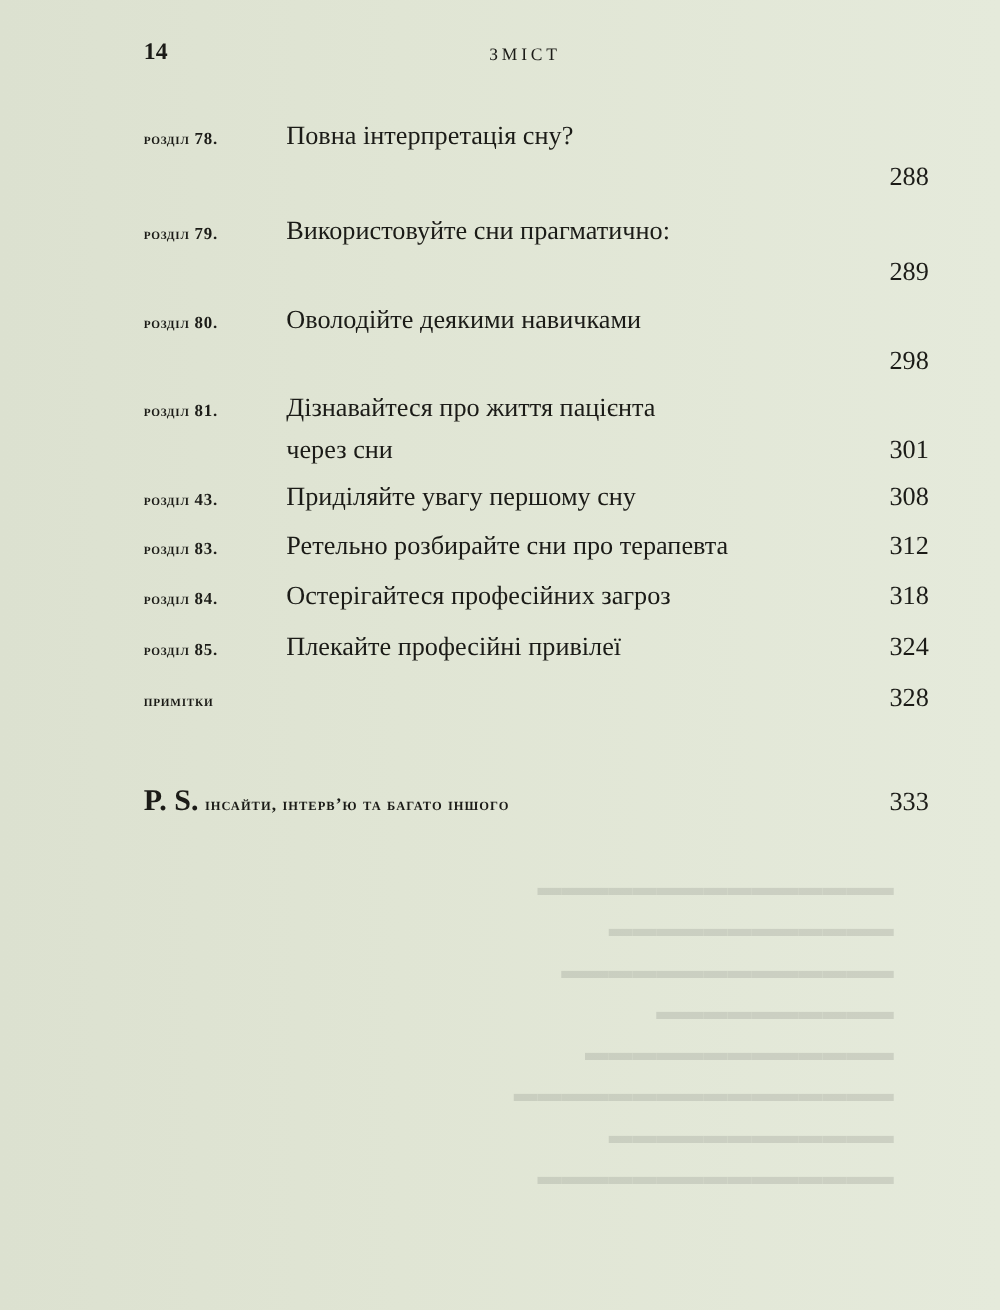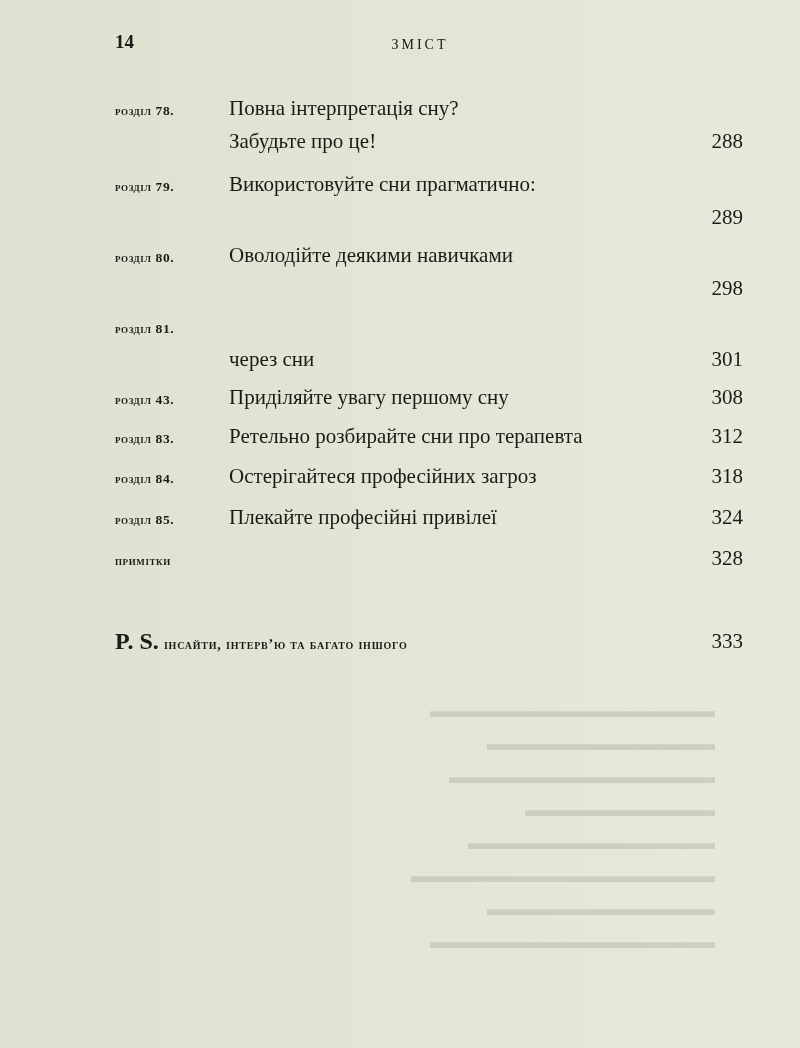--- a/index.html
+++ b/index.html
@@ -49,38 +49,38 @@
 
 <div class="page">
   <div class="folio">14</div>
   <div class="running-head">ЗМІСТ</div>
 
   <div class="toc">
 
     <div class="entry" style="top:96px;height:66px;">
       <span class="label" style="top:7px;">розділ 78.</span>
       <span class="title-line" style="top:0;">Повна інтерпретація сну?</span>
-      <span class="title-line" style="top:33px;">Забудьте про це!</span>
       <span class="pg" style="top:33px;">288</span>
     </div>
 
     <div class="entry" style="top:172px;height:66px;">
       <span class="label" style="top:7px;">розділ 79.</span>
       <span class="title-line" style="top:0;">Використовуйте сни прагматично:</span>
       <span class="pg" style="top:33px;">289</span>
     </div>
 
     <div class="entry" style="top:243px;height:66px;">
       <span class="label" style="top:7px;">розділ 80.</span>
       <span class="title-line" style="top:0;">Оволодійте деякими навичками</span>
       <span class="pg" style="top:33px;">298</span>
     </div>
 
     <div class="entry" style="top:314px;height:66px;">
       <span class="label" style="top:7px;">розділ 81.</span>
+      <span class="title-line" style="top:0;">Дізнавайтеся про життя пацієнта</span>
       <span class="title-line" style="top:33px;">через сни</span>
       <span class="pg" style="top:33px;">301</span>
     </div>
 
     <div class="entry" style="top:385px;height:30px;">
       <span class="label" style="top:7px;">розділ 43.</span>
       <span class="title-line" style="top:0;">Приділяйте увагу першому сну</span>
       <span class="pg" style="top:0;margin-left:24px;">308</span>
     </div>
 

